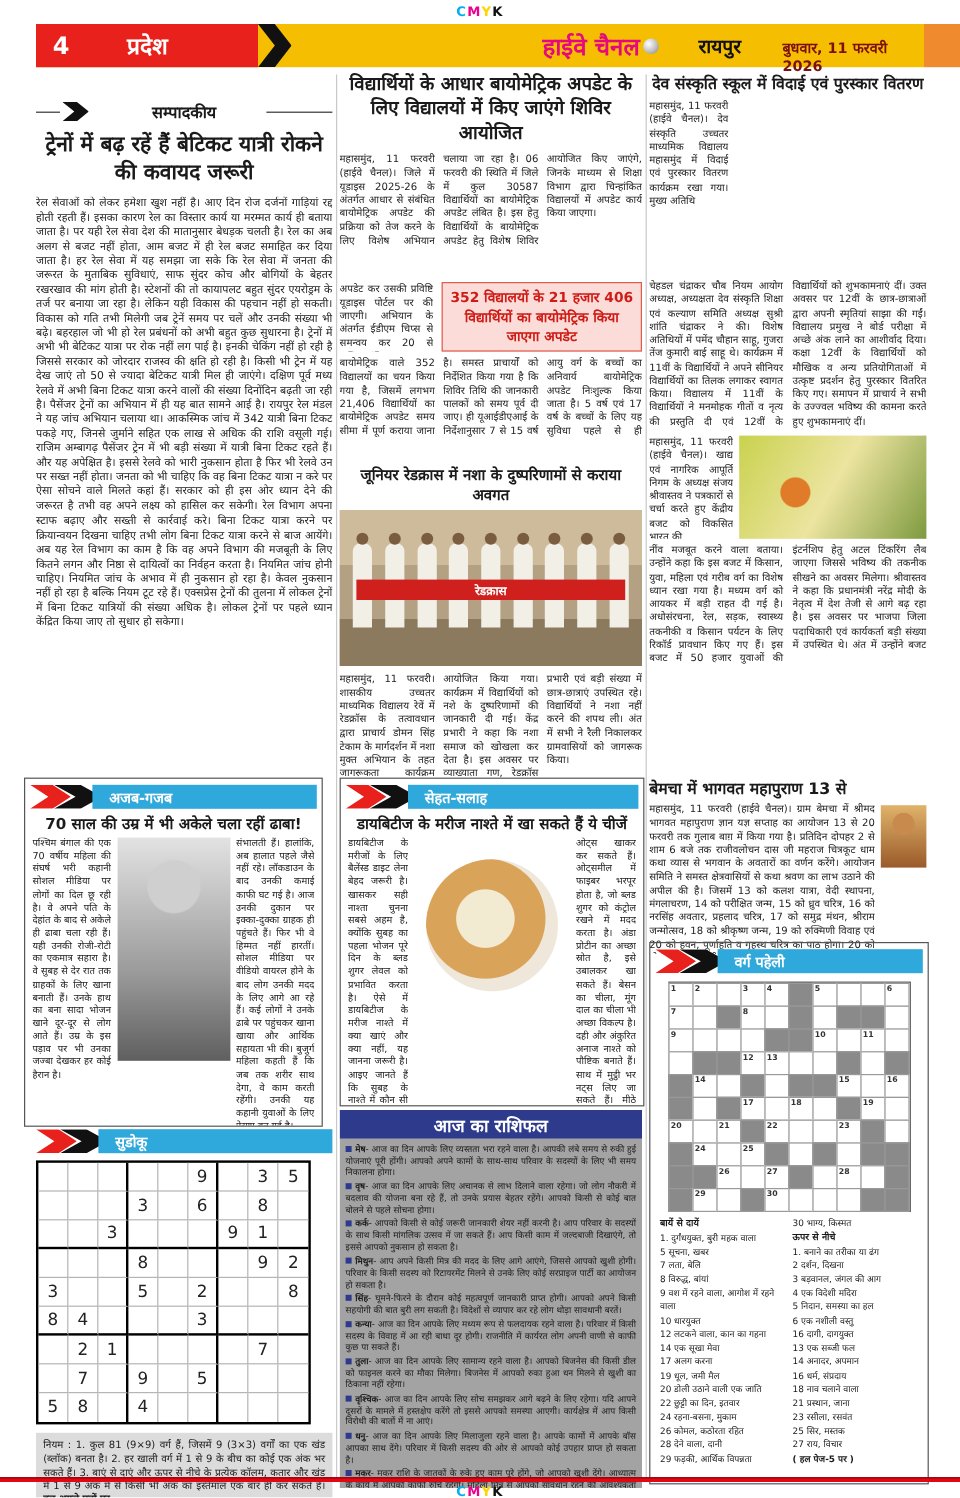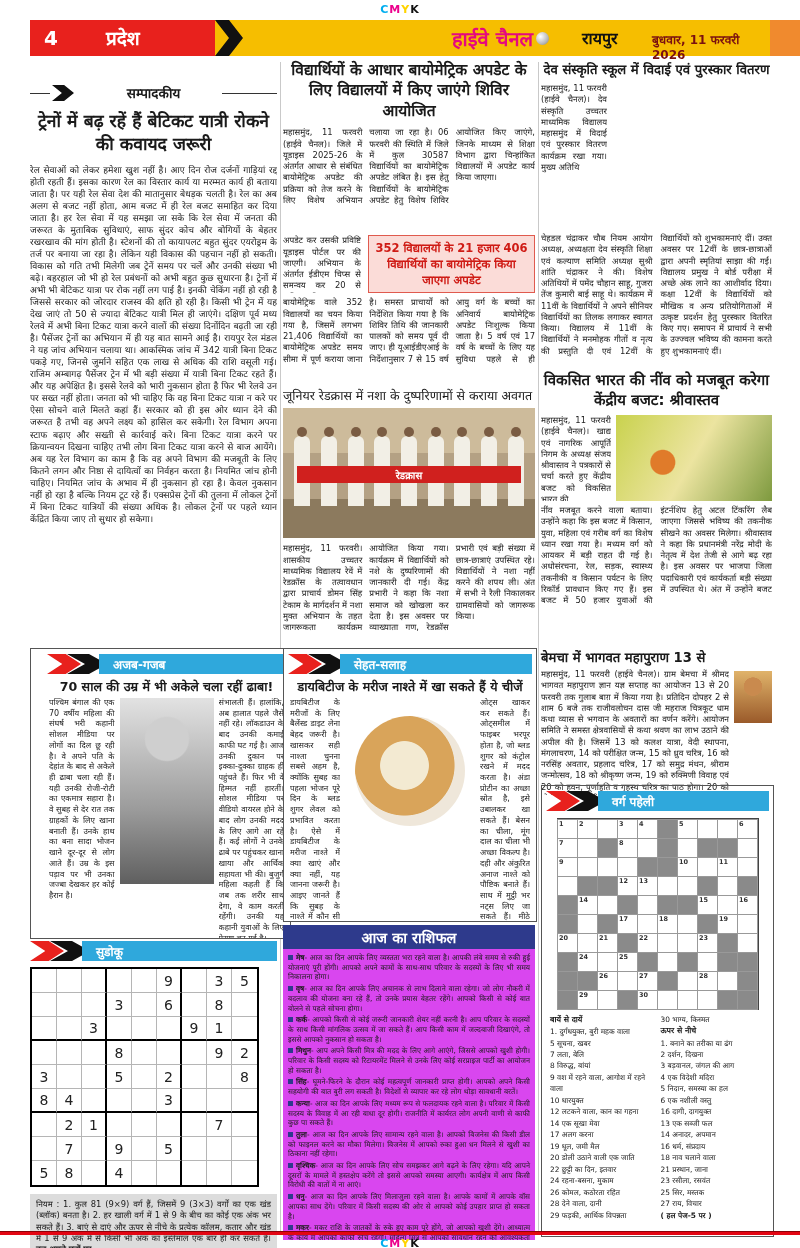--- a/index.html
+++ b/index.html
@@ -41,21 +41,21 @@
 
   
   .col-mid{position:absolute;left:283px;top:60px;width:252px;}
   .mid-headline{font-size:15.5px;font-weight:bold;text-align:center;line-height:1.32;margin-bottom:6px;}
   .seg1{height:104px;}
   .seg-row{display:flex;margin:4px 0;height:58px;}
   .seg-row .stext{width:78px;flex:none;}
   .hl-box{flex:1;margin-left:7px;background:#fbdcd8;border:1px solid #e05a4e;color:#cf1b15;
     font-size:11.5px;font-weight:bold;text-align:center;display:flex;align-items:center;justify-content:center;padding:3px 6px;line-height:1.4;}
   .seg2{height:78px;margin-bottom:4px;}
-  .rc-headline{font-size:12.5px;font-weight:normal;margin:12px 0 4px;}
+  .rc-headline{font-size:12.5px;font-weight:bold;text-align:center;margin:12px 0 4px;}
   .rc-photo{position:relative;height:130px;background:linear-gradient(#cdbb9b 0 35%,#b4a184 35% 70%,#8c7a5e 70% 100%);overflow:hidden;}
   .rc-people{position:absolute;left:0;right:0;top:28px;display:flex;justify-content:space-around;padding:0 6px;}
   .person{width:16px;height:70px;background:#f2efe6;border-radius:6px 6px 0 0;position:relative;}
   .person:before{content:"";position:absolute;left:3px;top:-9px;width:10px;height:10px;border-radius:50%;background:#7a5c43;}
   .rc-banner{position:absolute;left:14px;right:14px;top:58px;height:17px;background:#d0201e;color:#fff;
     font-size:10px;font-weight:bold;display:flex;align-items:center;justify-content:center;}
   .rc-body{height:94px;margin-top:5px;}
 
   
   .col-right{position:absolute;left:541px;top:60px;width:231px;}
@@ -109,21 +109,21 @@
   .su-cell{border-right:1px solid #b5b5b5;border-bottom:1px solid #b5b5b5;display:flex;align-items:center;justify-content:center;
     font-size:14px;color:#222;}
   .su-cell.br{border-right:2px solid #000}.su-cell.bb{border-bottom:2px solid #000}
   .su-cell:nth-child(9n){border-right:none}.su-cell:nth-child(n+73){border-bottom:none}
   .su-rules{margin-top:7px;background:#dcdcdc;padding:5px 6px;font-size:8.4px;line-height:1.35;text-align:justify;}
   .su-note{font-weight:bold;}
 
   
   .rashifal{position:absolute;left:283px;top:925px;width:252px;height:315px;overflow:hidden;}
   .rf-banner{height:24px;background:#2e3a8c;color:#fff;font-size:14.5px;font-weight:bold;display:flex;align-items:center;justify-content:center;}
-  .rf-body{background:#d946ef;padding:4px 5px;height:287px;overflow:hidden;}
+  .rf-body{background:#a3a3a3;padding:4px 5px;height:287px;overflow:hidden;}
   .rf-entry{font-size:7.3px;line-height:1.33;text-align:justify;margin-bottom:2px;}
   .rf-entry .bullet{display:inline-block;width:5px;height:5px;background:#2e3a8c;margin-right:3px;}
   .rf-entry b{font-weight:bold;}
 
   
   .cwbox{position:absolute;left:541px;top:785px;width:231px;height:450px;border:1px solid #555;overflow:hidden;}
   .cw-grid{display:grid;grid-template-columns:repeat(10,20px);grid-auto-rows:19px;border:1px solid #444;width:fit-content;margin:6px auto 4px;background:#fff;}
   .cw-cell{border:1px solid #999;margin:-0.5px;position:relative;background:#fff;}
   .cw-cell.blk{background:#8a8a8a;}
   .cw-cell span{position:absolute;left:1px;top:0px;font-size:6.5px;font-weight:bold;color:#333;}
@@ -197,29 +197,28 @@
   </div>
 
   <div class="col-right">
     <div class="dev-headline">देव संस्कृति स्कूल में विदाई एवं पुरस्कार वितरण</div>
     <div class="dev-row">
       <div class="body-text stext">महासमुंद, 11 फरवरी (हाईवे चैनल)। देव संस्कृति उच्चतर माध्यमिक विद्यालय महासमुंद में विदाई एवं पुरस्कार वितरण कार्यक्रम रखा गया। मुख्य अतिथि</div>
       <div class="dev-photo"></div>
     </div>
     <div class="body-text cols2 dev-body">चेहडल चंद्राकर चौब नियम आयोग अध्यक्ष, अध्यक्षता देव संस्कृति शिक्षा एवं कल्याण समिति अध्यक्ष सुश्री शांति चंद्राकर ने की। विशेष अतिथियों में पमेंद चौहान साहू, गुजरा तेंज कुमारी बाई साहू थे। कार्यक्रम में 11वीं के विद्यार्थियों ने अपने सीनियर विद्यार्थियों का तिलक लगाकर स्वागत किया। विद्यालय में 11वीं के विद्यार्थियों ने मनमोहक गीतों व नृत्य की प्रस्तुति दी एवं 12वीं के विद्यार्थियों को शुभकामनाएं दीं। उक्त अवसर पर 12वीं के छात्र-छात्राओं द्वारा अपनी स्मृतियां साझा की गईं। विद्यालय प्रमुख ने बोर्ड परीक्षा में अच्छे अंक लाने का आशीर्वाद दिया। कक्षा 12वीं के विद्यार्थियों को मौखिक व अन्य प्रतियोगिताओं में उत्कृष्ट प्रदर्शन हेतु पुरस्कार वितरित किए गए। समापन में प्राचार्य ने सभी के उज्ज्वल भविष्य की कामना करते हुए शुभकामनाएं दीं।</div>
 
-    <div class="bud-headline">विकसित भारत की नींव को मजबूत करेगा केंद्रीय बजट: श्रीवास्तव</div>
     <div class="bud-row">
       <div class="body-text stext">महासमुंद, 11 फरवरी (हाईवे चैनल)। खाद्य एवं नागरिक आपूर्ति निगम के अध्यक्ष संजय श्रीवास्तव ने पत्रकारों से चर्चा करते हुए केंद्रीय बजट को विकसित भारत की</div>
       <div class="bud-photo"></div>
     </div>
     <div class="body-text cols2 bud-body">नींव मजबूत करने वाला बताया। उन्होंने कहा कि इस बजट में किसान, युवा, महिला एवं गरीब वर्ग का विशेष ध्यान रखा गया है। मध्यम वर्ग को आयकर में बड़ी राहत दी गई है। अधोसंरचना, रेल, सड़क, स्वास्थ्य तकनीकी व किसान पर्यटन के लिए रिकॉर्ड प्रावधान किए गए हैं। इस बजट में 50 हजार युवाओं की इंटर्नशिप हेतु अटल टिंकरिंग लैब जाएगा जिससे भविष्य की तकनीक सीखने का अवसर मिलेगा। श्रीवास्तव ने कहा कि प्रधानमंत्री नरेंद्र मोदी के नेतृत्व में देश तेजी से आगे बढ़ रहा है। इस अवसर पर भाजपा जिला पदाधिकारी एवं कार्यकर्ता बड़ी संख्या में उपस्थित थे। अंत में उन्होंने बजट को सर्वस्पर्शी एवं सर्वसमावेशी बताते हुए आभार व्यक्त किया।</div>
   </div>
 
-  <div class="feat-box" style="left:30px;top:648px;width:247px;height:289px;padding-left:12px;">
+  <div class="feat-box" style="left:20px;top:648px;width:247px;height:289px;">
     <div class="feat-head">
       <span class="fh-chev1"></span>
       <span class="fh-chev2"></span>
       <div class="fh-bar">अजब-गजब</div>
     </div>
     <div class="feat-headline">70 साल की उम्र में भी अकेले चला रहीं ढाबा!</div>
     <div class="feat-content">
       <div class="body-text" style="flex:1">पश्चिम बंगाल की एक 70 वर्षीय महिला की संघर्ष भरी कहानी सोशल मीडिया पर लोगों का दिल छू रही है। वे अपने पति के देहांत के बाद से अकेले ही ढाबा चला रही हैं। यही उनकी रोजी-रोटी का एकमात्र सहारा है। वे सुबह से देर रात तक ग्राहकों के लिए खाना बनाती हैं। उनके हाथ का बना सादा भोजन खाने दूर-दूर से लोग आते हैं। उम्र के इस पड़ाव पर भी उनका जज्बा देखकर हर कोई हैरान है।</div>
       <div class="ajab-photo"></div>
       <div class="body-text" style="flex:1">संभालती हैं। हालांकि, अब हालात पहले जैसे नहीं रहे। लॉकडाउन के बाद उनकी कमाई काफी घट गई है। आज उनकी दुकान पर इक्का-दुक्का ग्राहक ही पहुंचते हैं। फिर भी वे हिम्मत नहीं हारतीं। सोशल मीडिया पर वीडियो वायरल होने के बाद लोग उनकी मदद के लिए आगे आ रहे हैं। कई लोगों ने उनके ढाबे पर पहुंचकर खाना खाया और आर्थिक सहायता भी की। बुजुर्ग महिला कहती हैं कि जब तक शरीर साथ देगा, वे काम करती रहेंगी। उनकी यह कहानी युवाओं के लिए प्रेरणा बन गई है।</div>

